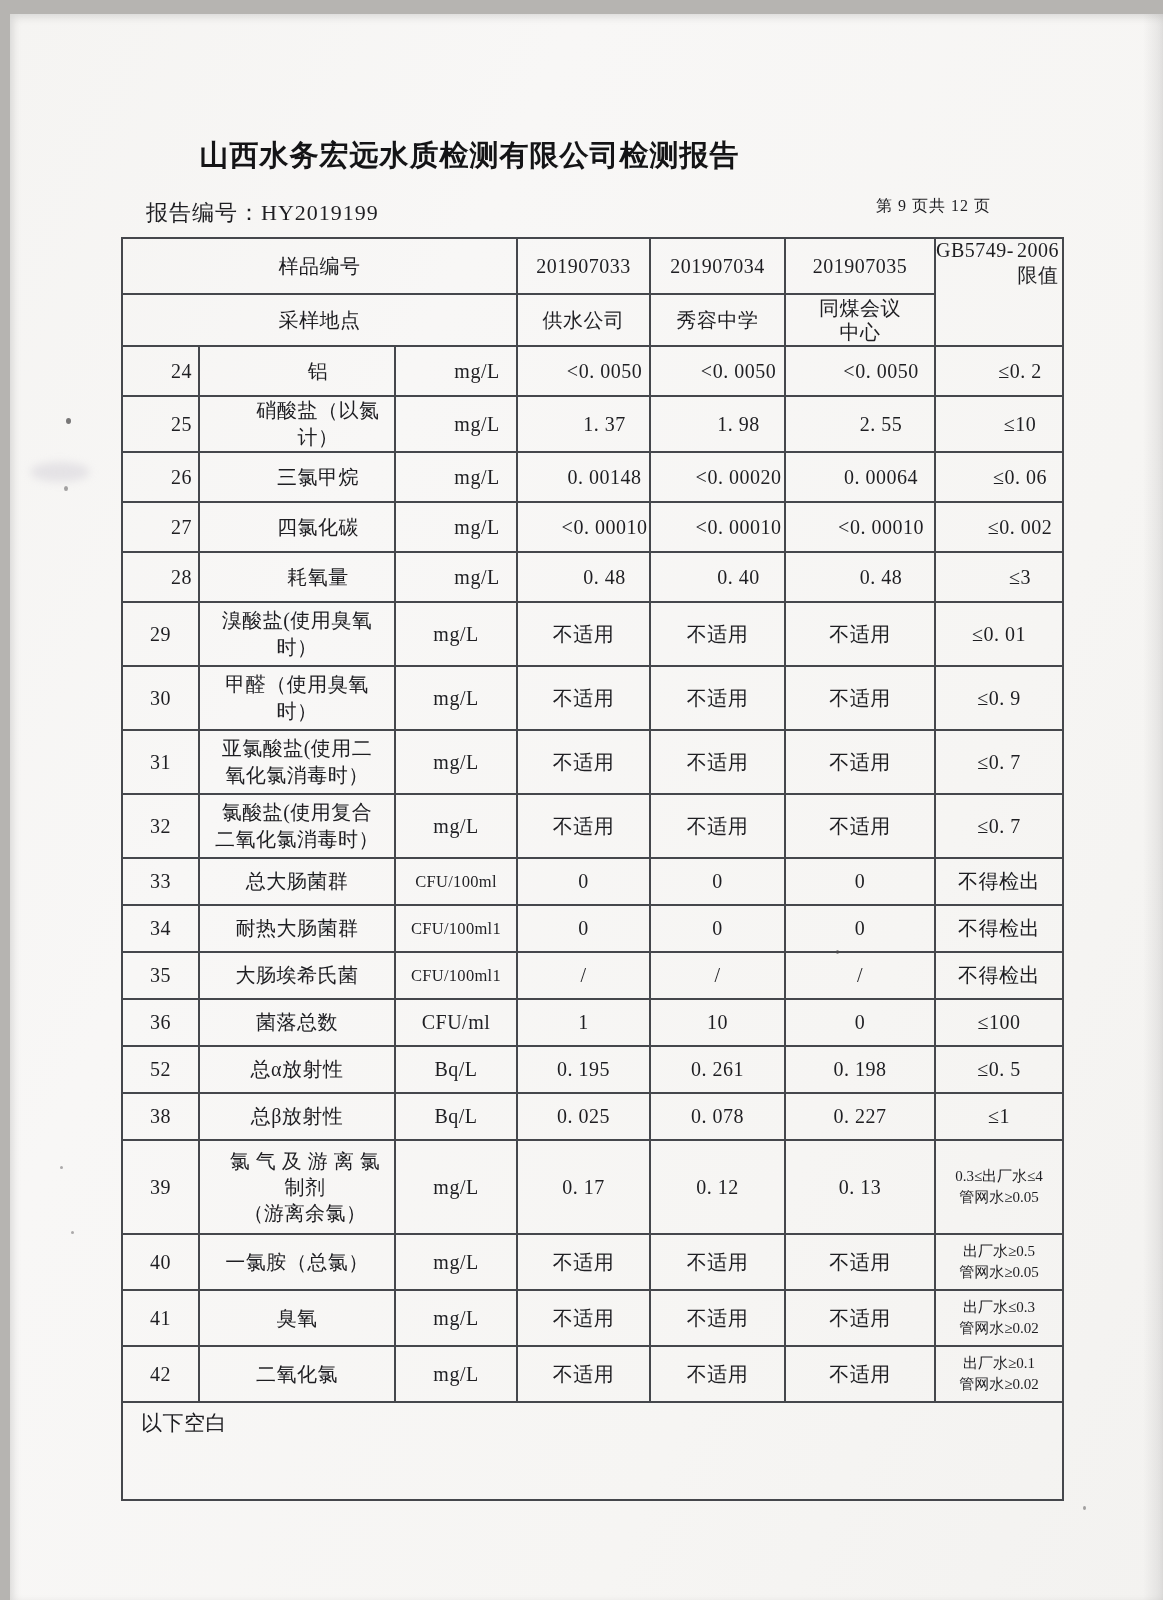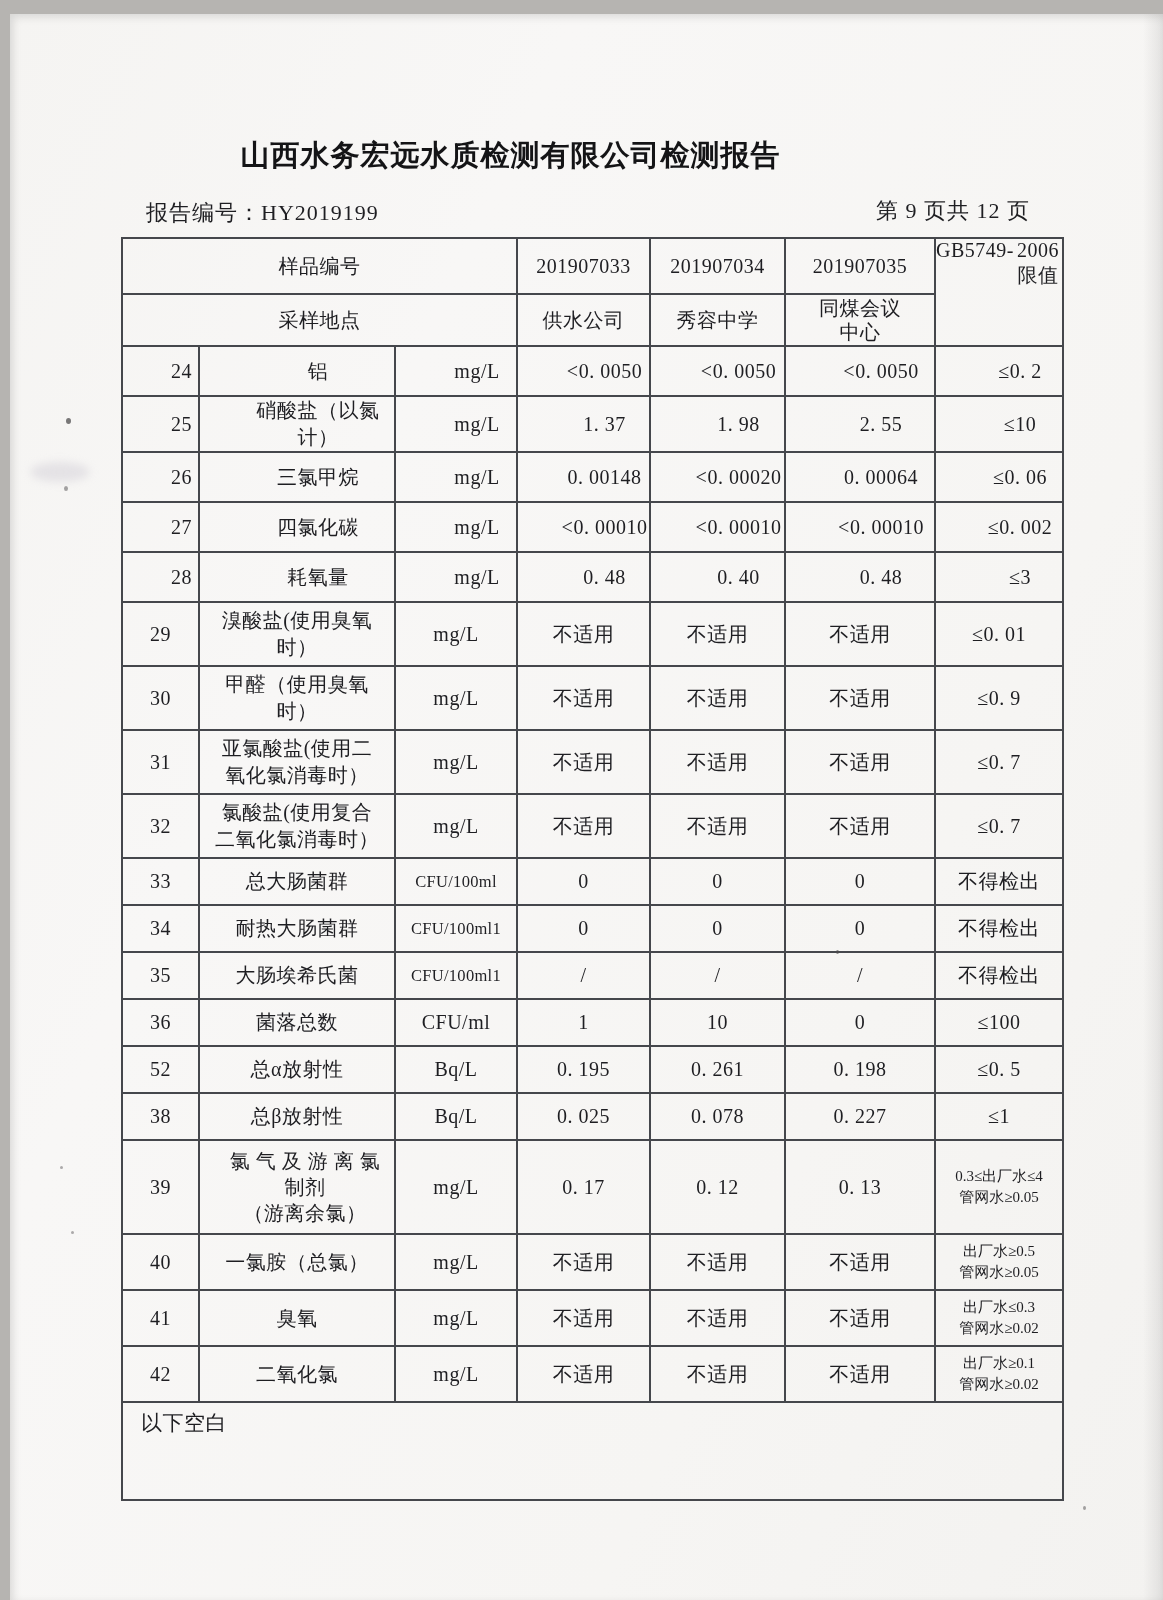--- a/index.html
+++ b/index.html
@@ -18,24 +18,24 @@
     box-shadow: inset 3px 3px 9px rgba(0,0,0,0.12);
   }
   .paper::after {
     content: ""; position: absolute; right: 0; top: 0; width: 20px; height: 100%;
     background: linear-gradient(90deg, transparent, rgba(110,108,112,0.14));
   }
   .doc-title {
     position: absolute; left: 0; top: 136px; width: 939px;
     text-align: center;
     font-family: "Liberation Sans", "DejaVu Sans", sans-serif;
-    font-weight: 700; font-size: 29px; letter-spacing: 1px; color: #141416; padding-left: 41px;
+    font-weight: 700; font-size: 29px; letter-spacing: 1px; color: #141416;
   }
   .report-no { position: absolute; left: 146px; top: 198px; font-size: 22px; letter-spacing: 1px; }
-  .page-indicator { position: absolute; left: 876px; top: 196px; font-size: 22px; letter-spacing: 1px; }
+  .page-indicator { position: absolute; left: 876px; top: 196px; font-size: 16px; letter-spacing: 1px; }
 
   table.report {
     position: absolute; left: 121px; top: 237px; width: 941px;
     border-collapse: collapse; table-layout: fixed;
   }
   table.report td {
     border: 2px solid #45474c;
     text-align: center; vertical-align: middle;
     font-size: 20px; padding: 0; overflow: hidden;
     letter-spacing: 0.5px;

